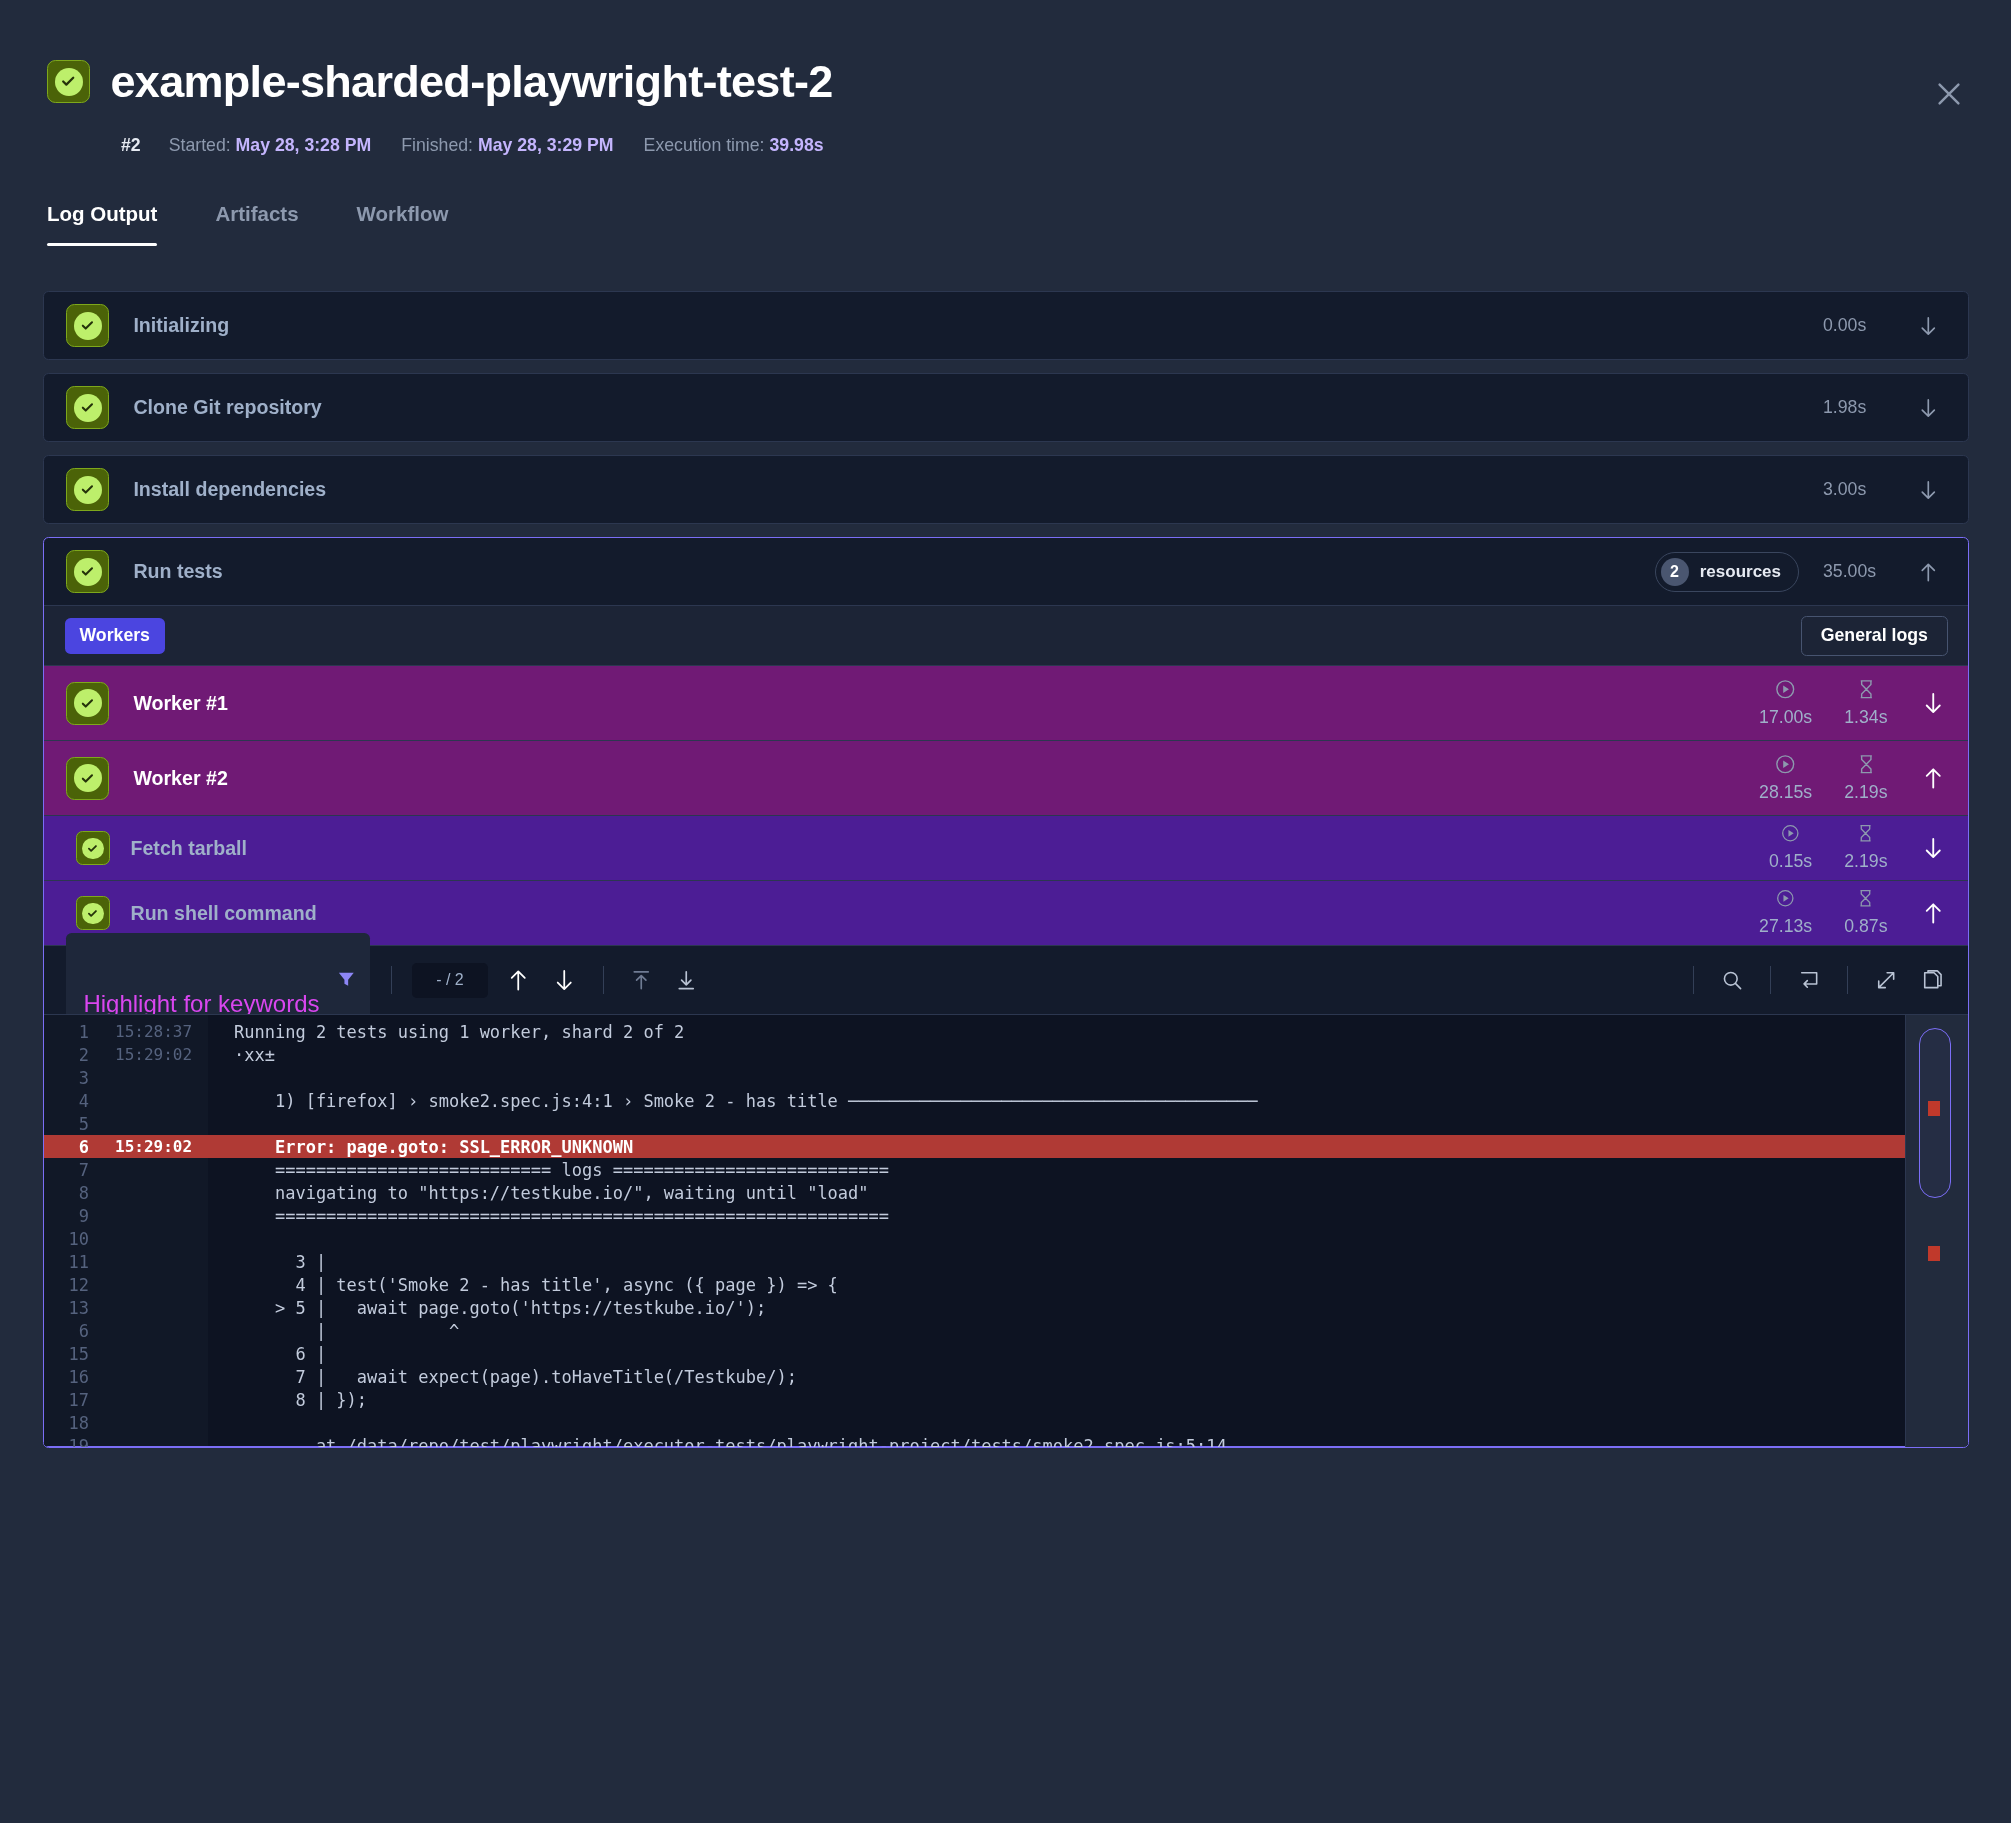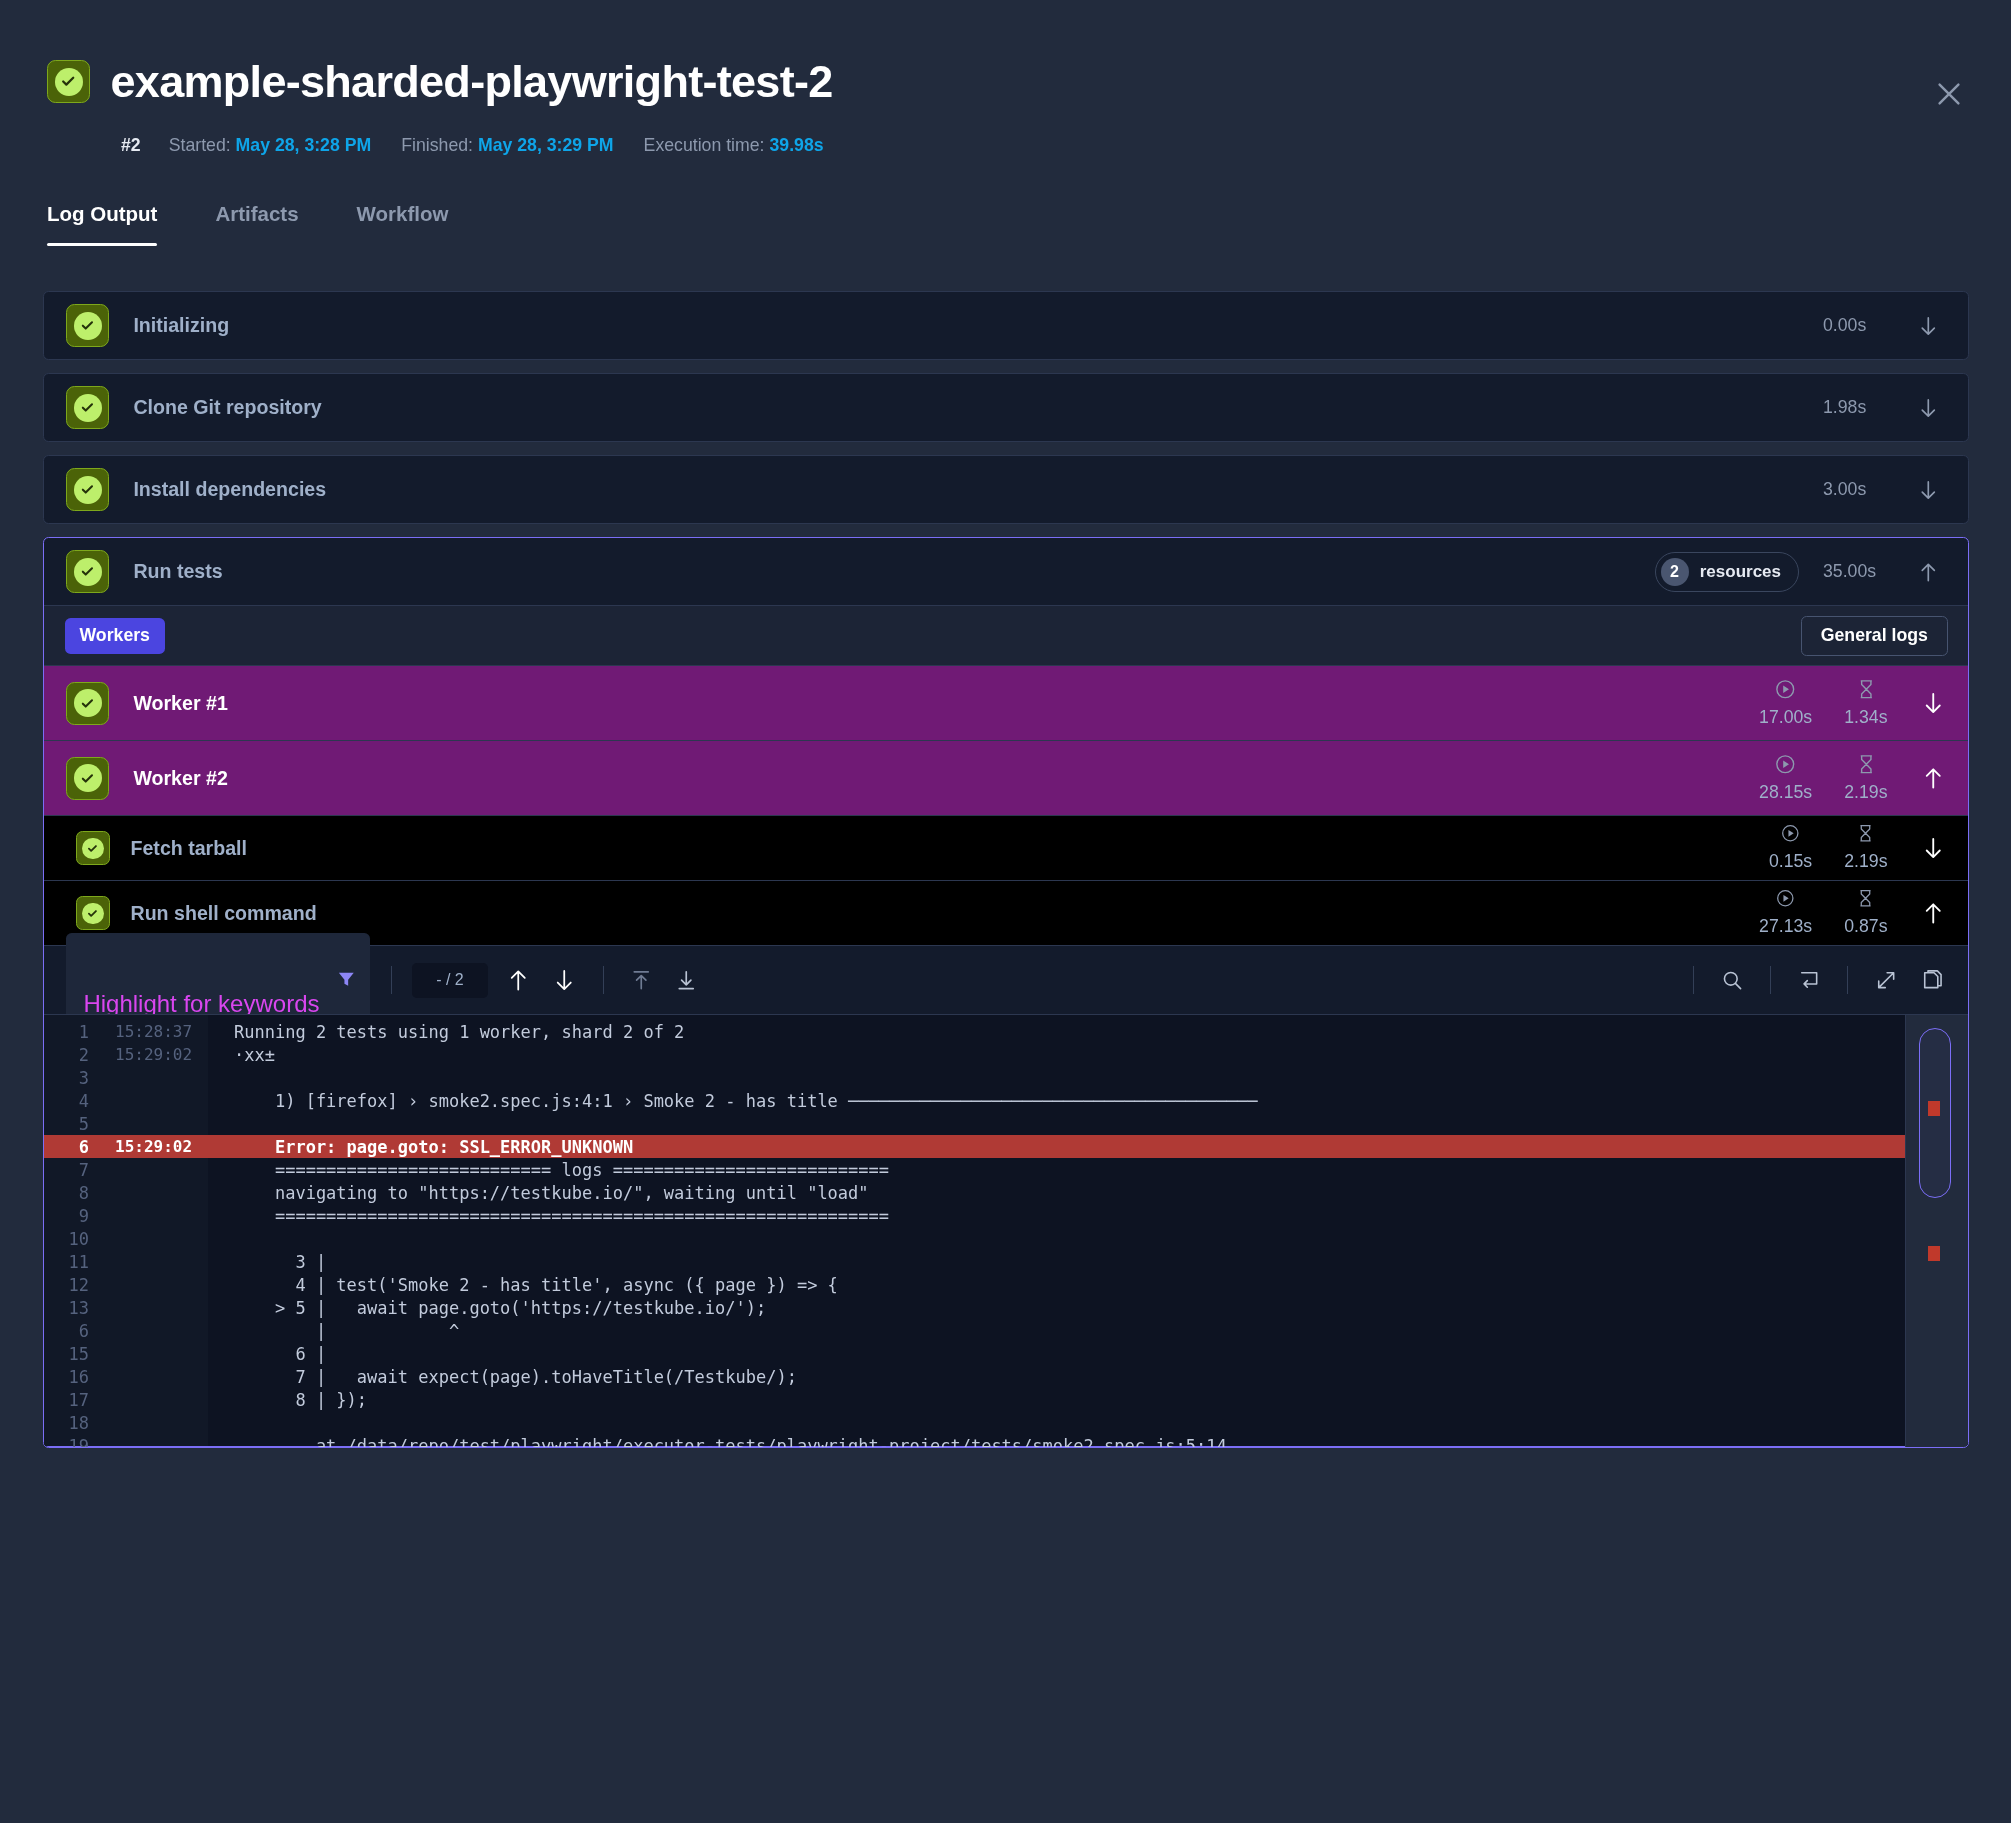--- a/index.html
+++ b/index.html
@@ -42,21 +42,21 @@
   .close-btn svg { display:block; }
 
   .meta-row {
     display: flex; align-items: center; gap: 0px;
     padding-left: 121px; margin-top: 32px;
     font-size: 17.7px; line-height: 1;
   }
   .meta-row .m-id { color: #e6eaf2; font-weight: 700; margin-right: 28px; }
   .meta-group { margin-right: 30px; white-space: nowrap; }
   .meta-group .lbl { color: #8d99ae; }
-  .meta-group .val { color: #0ea5e9; font-weight: 700; }
+  .meta-group .val { color: #c4b5fd; font-weight: 700; }
 
   
   .tabs {
     display: flex; gap: 0; padding-left: 47px; margin-top: 47px;
     align-items: flex-end;
   }
   .tab {
     font-size: 20.5px; font-weight: 700; color: #8d99ae;
     padding: 0 0 20.5px 0; margin-right: 58px;
     position: relative; cursor: pointer; white-space: nowrap;
@@ -119,21 +119,21 @@
     background: transparent;
   }
 
   
   .wrow {
     display: flex; align-items: center;
     height: 75px; padding: 0 20.5px 0 22.4px;
     border-top: 0.9px solid #2c3750;
     background: #701a75; cursor: pointer;
   }
-  .wrow.sub { background: #000000; height: 65px; padding-left: 32px; }
+  .wrow.sub { background: #4c1d95; height: 65px; padding-left: 32px; }
   .wrow .wname {
     font-size: 19.6px; font-weight: 700; color: #ffffff; margin-left: 24px; flex: 1 1 auto;
   }
   .wrow.sub .wname { color: #9fb0c9; margin-left: 20.5px; }
   .metric {
     display: flex; align-items: center; gap: 8.4px;
     color: #9fb0c9; font-size: 17.7px; flex-direction: column;
   }
   .metric svg { display: block; flex: 0 0 auto; }
   .wmetrics { display: flex; align-items: center; gap: 32px; margin-right: 32px; }

